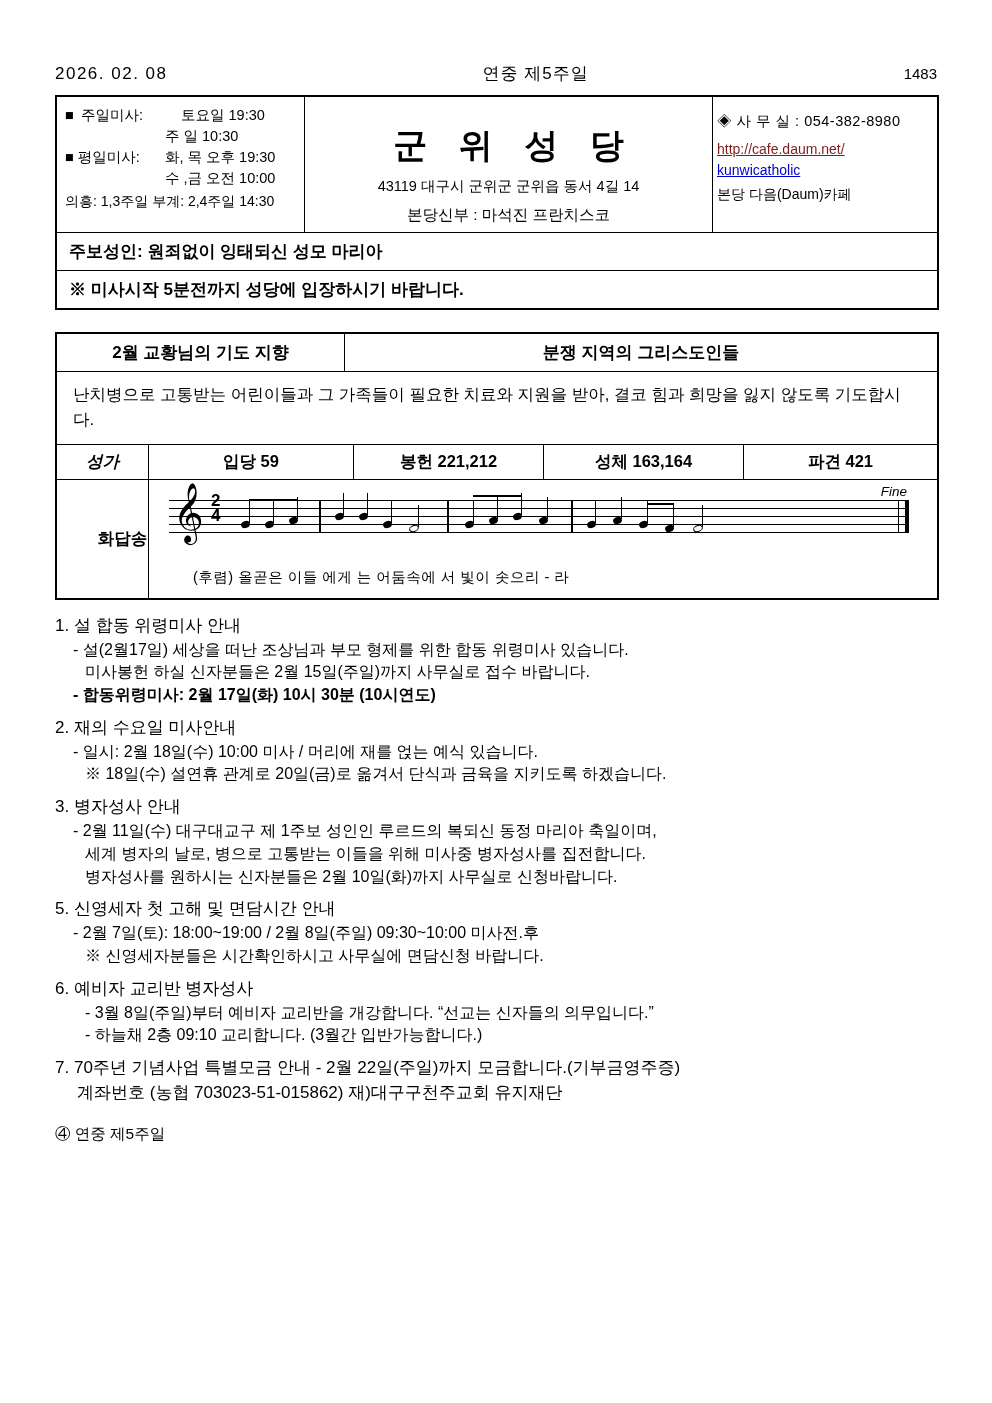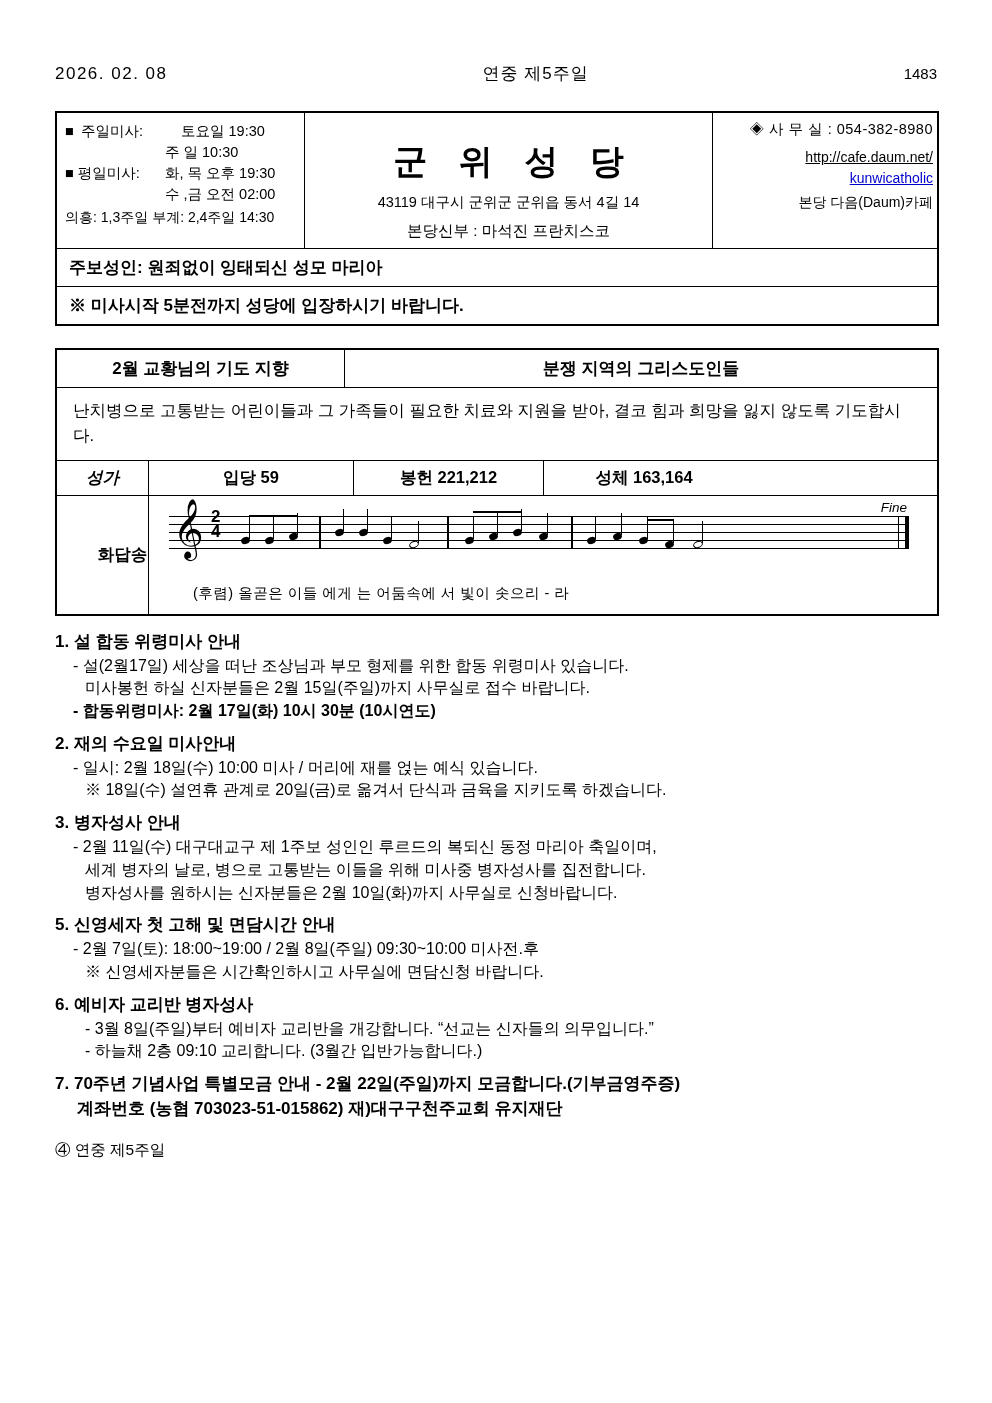--- a/index.html
+++ b/index.html
@@ -22,21 +22,21 @@
     padding: 62px 55px 0 55px;
   }
 
   
   .topline {
     display: flex;
     align-items: baseline;
     justify-content: space-between;
     font-size: 17px;
     letter-spacing: 1px;
-    margin-bottom: 26px;
+    margin-bottom: 10px;
   }
   .topline .date { font-size: 17px; letter-spacing: 1.5px; }
   .topline .center { font-size: 17px; }
   .topline .pageno { font-size: 15px; letter-spacing: 0px; }
 
   
   .mainbox {
     border: 2px solid #000;
     width: 884px;
     box-sizing: border-box;
@@ -83,28 +83,28 @@
     margin-top: 8px;
   }
   .church-priest {
     font-size: 15.5px;
     margin-top: 9px;
   }
 
   .contact-block {
     width: 224px;
     box-sizing: border-box;
-    text-align: right;
-    padding: 6px 4px 6px 4px;
+    text-align: left;
+    padding: 14px 4px 6px 4px;
     font-size: 14.5px;
     line-height: 1.5;
   }
   .contact-block .office { letter-spacing: 0.5px; }
   .contact-block .url {
-    color: #000000;
+    color: #7f1d1d;
     text-decoration: underline;
     margin-top: 6px;
     font-size: 14px;
   }
   .contact-block .url2 {
     color: #0000cc;
     text-decoration: underline;
     font-size: 14px;
   }
   .contact-block .cafe { margin-top: 3px; font-size: 14px; }
@@ -277,21 +277,21 @@
   }
 
   
   .notices {
     margin-top: 14px;
     width: 884px;
   }
   .n-item { margin-bottom: 3px; }
   .n-head {
     font-size: 17px;
-    font-weight: bold;
+    font-weight: normal;
     margin-top: 9px;
     margin-bottom: 2px;
   }
   .n-sub {
     font-size: 16px;
     line-height: 1.42;
     padding-left: 18px;
   }
   .n-sub.bold { font-weight: bold; }
   .n-sub.indent { padding-left: 30px; }
@@ -329,21 +329,21 @@
         <div class="row">
           <span class="lbl"></span>
           <span class="val">주  일  10:30</span>
         </div>
         <div class="row">
           <span class="lbl2">■ <span>평일미사:</span></span>
           <span class="val">화, 목  오후  19:30</span>
         </div>
         <div class="row">
           <span class="lbl"></span>
-          <span class="val">수 ,금  오전  02:00</span>
+          <span class="val">수 ,금  오전  10:00</span>
         </div>
         <div class="last">의흥: 1,3주일  부계: 2,4주일  14:30</div>
       </div>
 
       <div class="church-block">
         <div class="church-name">군 위 성 당</div>
         <div class="church-addr">43119 대구시 군위군 군위읍 동서 4길 14</div>
         <div class="church-priest">본당신부 : 마석진 프란치스코</div>
       </div>
 
@@ -366,20 +366,21 @@
       <div class="pope-title">2월 교황님의 기도 지향</div>
       <div class="pope-theme">분쟁 지역의 그리스도인들</div>
     </div>
     <div class="pope-text">난치병으로 고통받는 어린이들과 그 가족들이 필요한 치료와 지원을 받아, 결코 힘과 희망을 잃지 않도록 기도합시다.</div>
 
     <div class="hymn-row">
       <div class="h-label">성가</div>
       <div class="h-1">입당 59</div>
       <div class="h-2">봉헌 221,212</div>
       <div class="h-3">성체 163,164</div>
+      <div class="h-4">파견 421</div>
     </div>
 
     <div class="resp-row">
       <div class="resp-label">화답송</div>
       <div class="resp-music">
         <div class="fine">Fine</div>
         <div class="staff-wrap">
           <div class="staff-line" style="top:0px;"></div>
           <div class="staff-line" style="top:8px;"></div>
           <div class="staff-line" style="top:16px;"></div>

